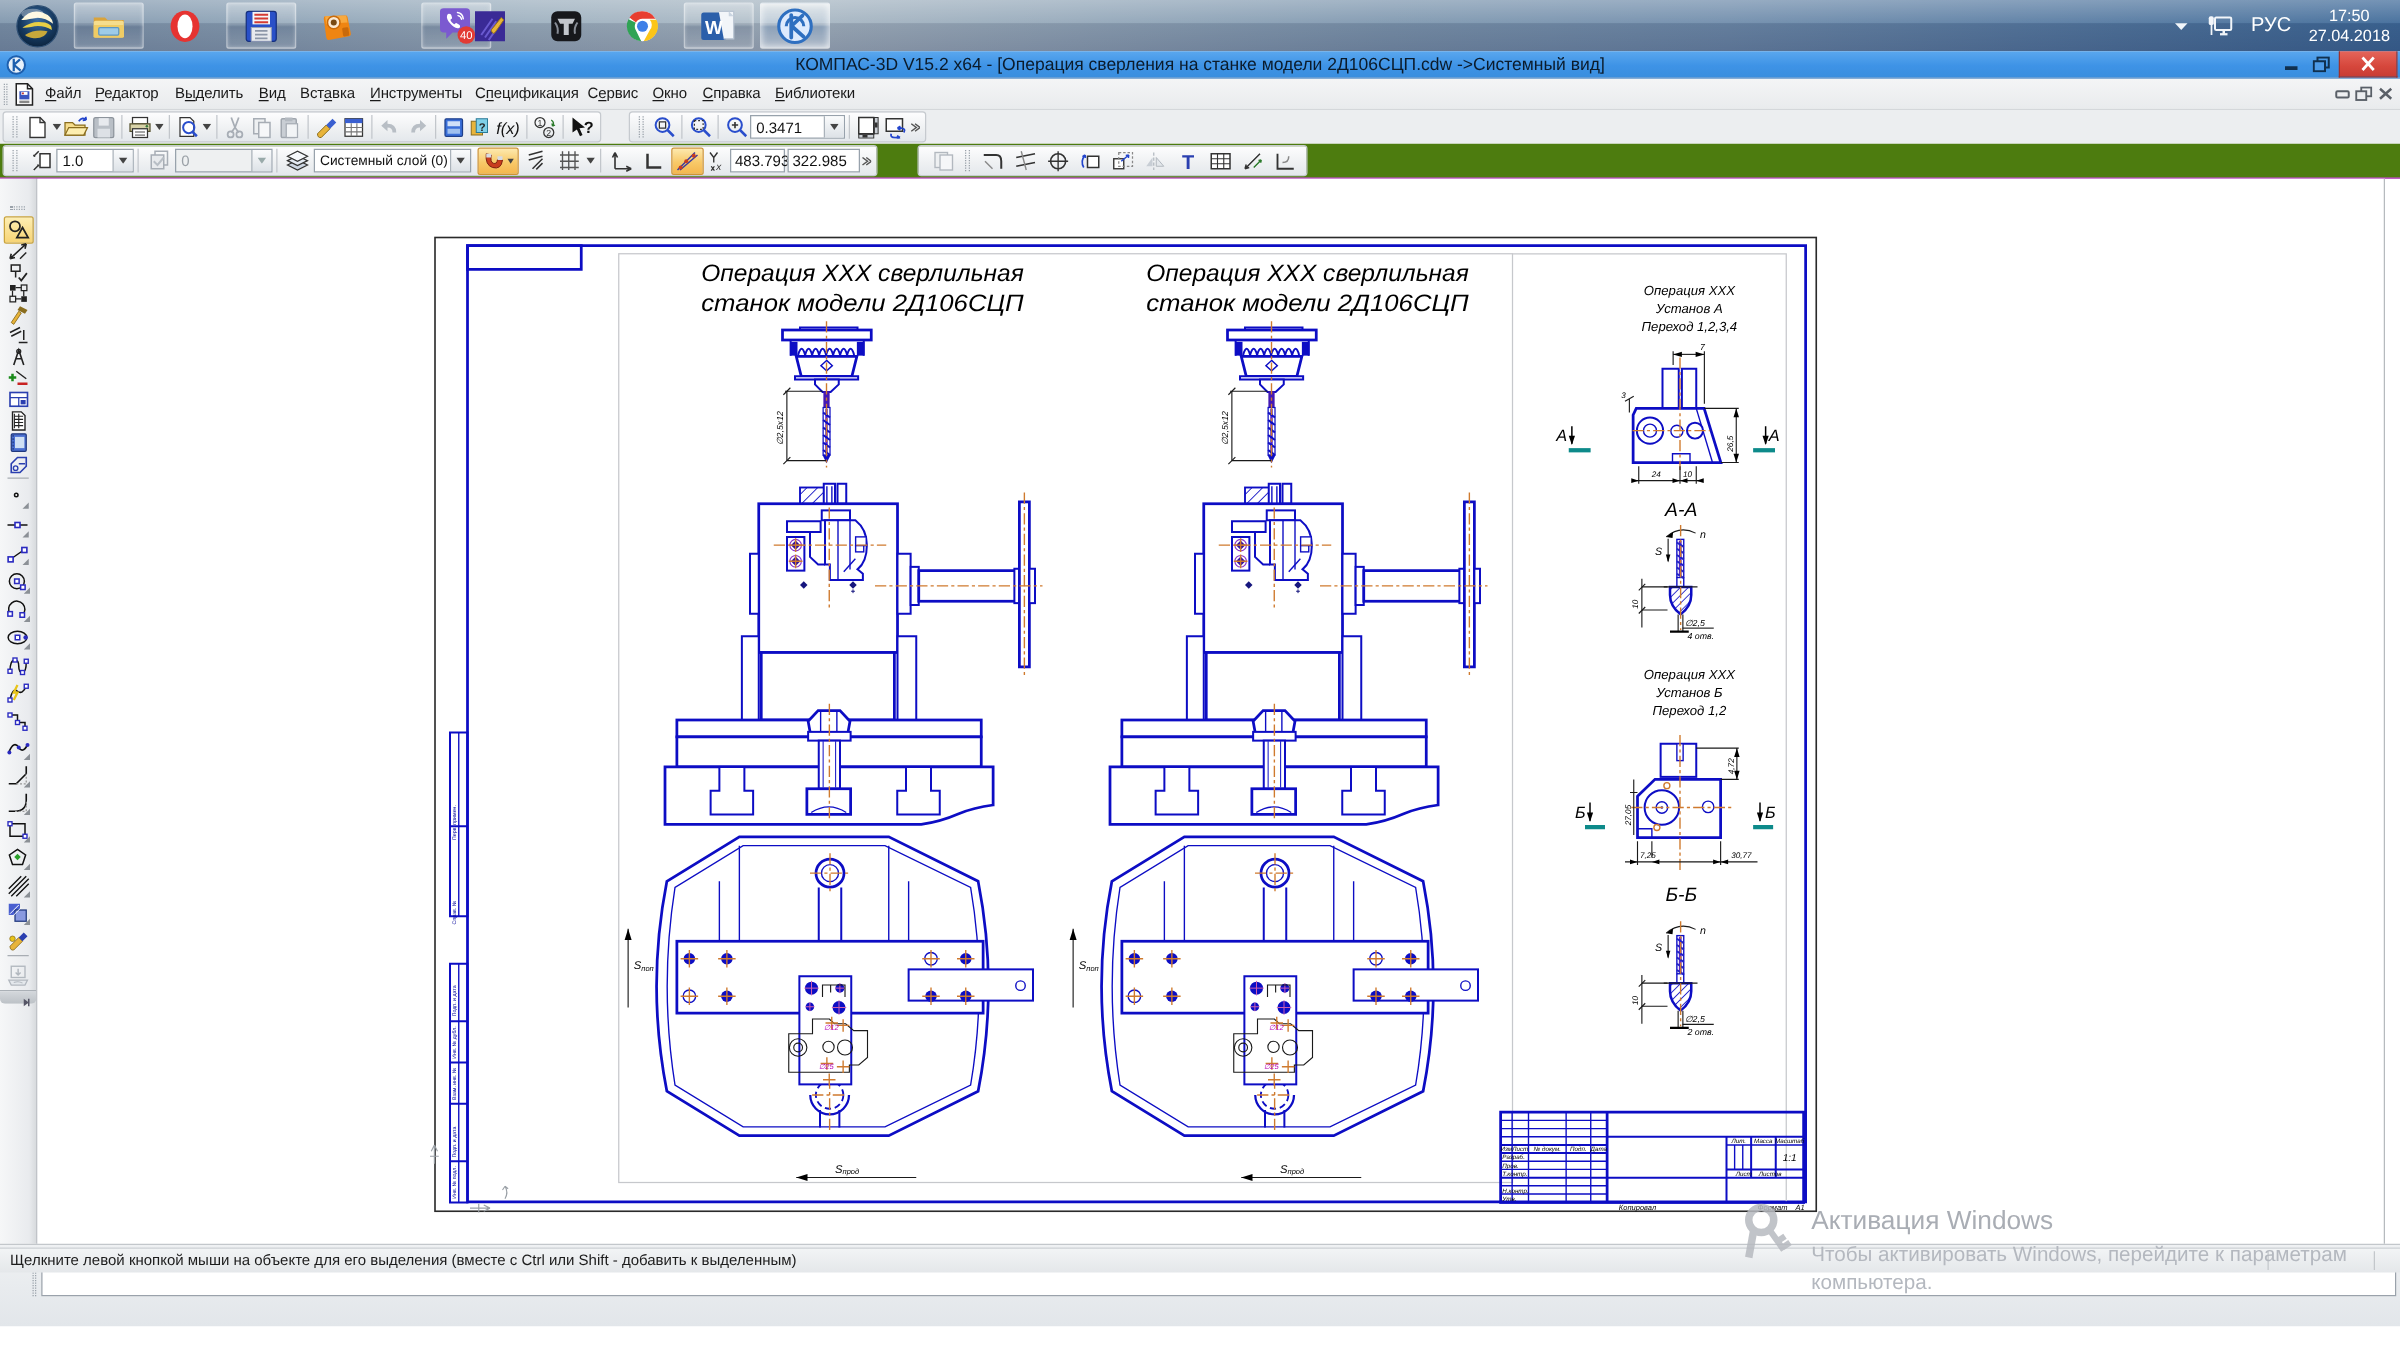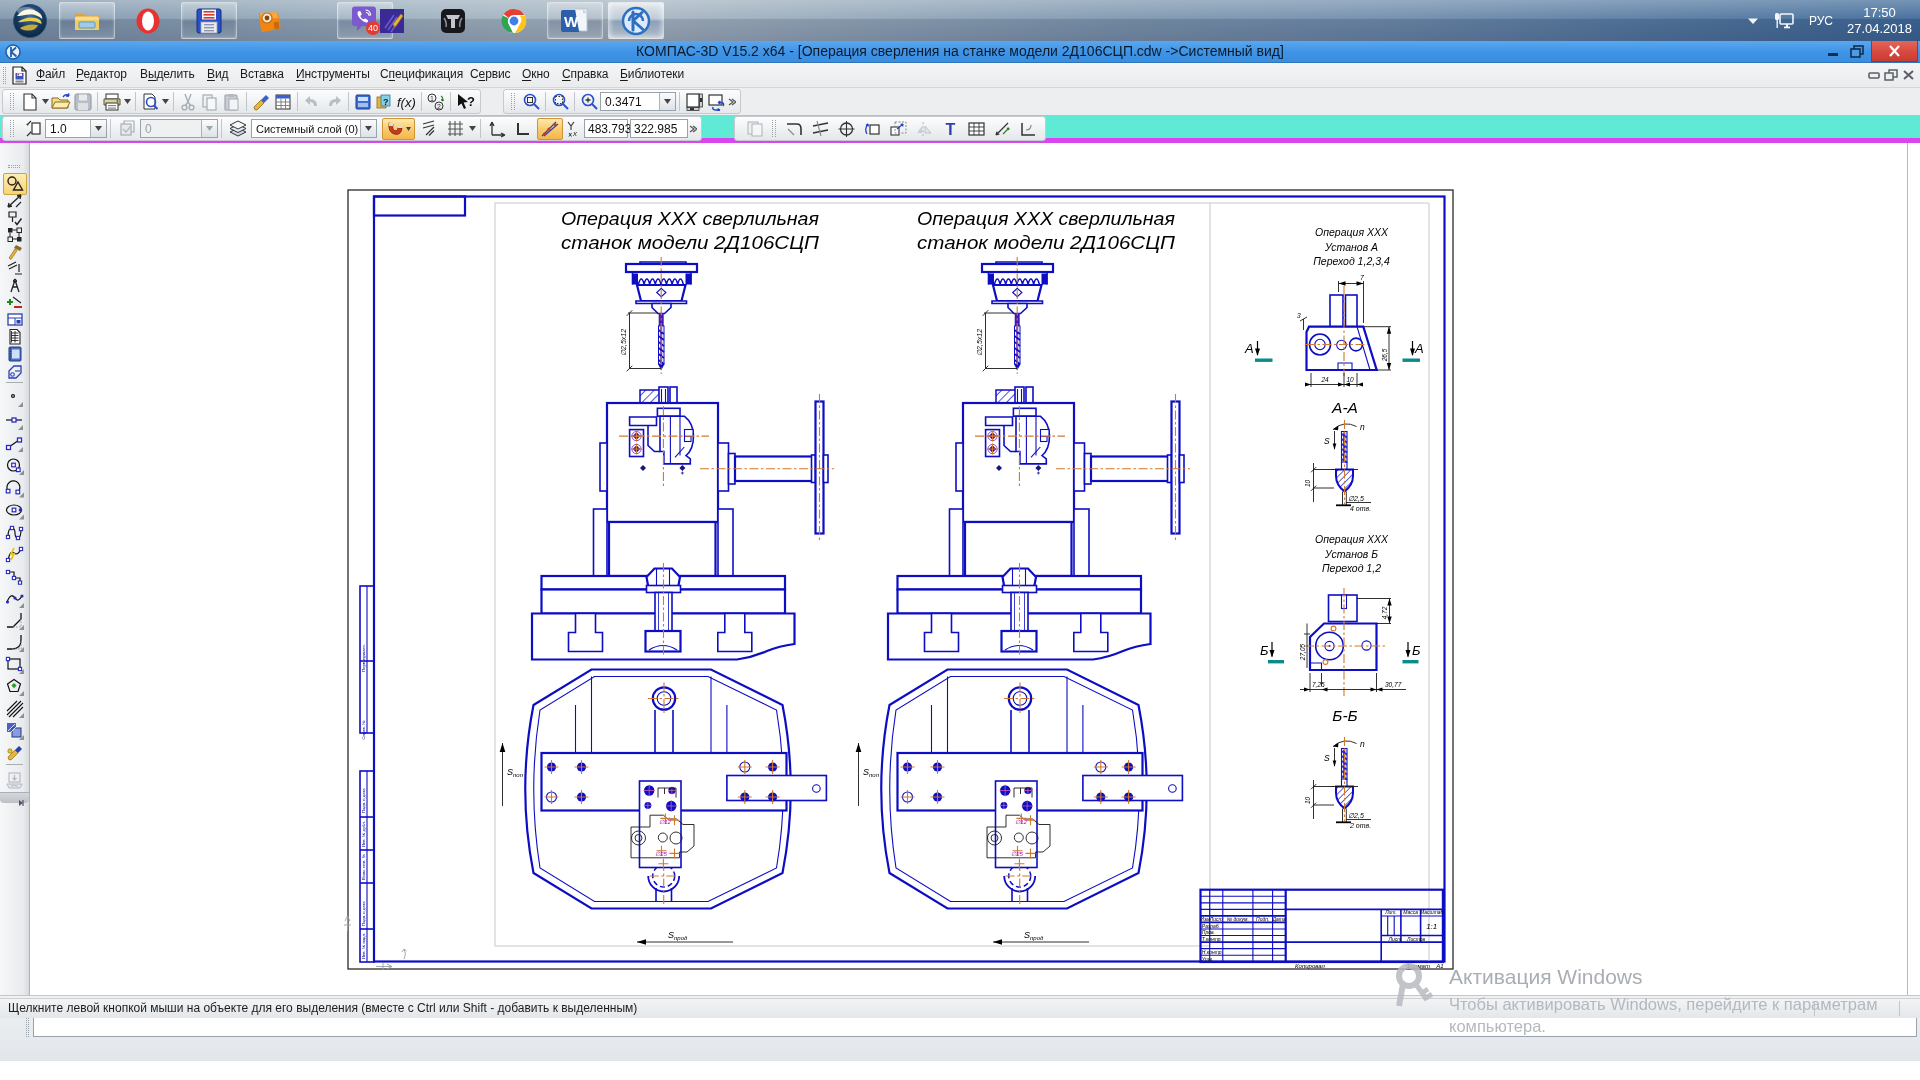--- a/index.html
+++ b/index.html
@@ -34,21 +34,21 @@
 
   
   #menubar { left:0; top:63px; width:1920px; height:25px; background:linear-gradient(180deg,#f4f5f6,#e9ebed);
      border-bottom:1px solid #d4d7da; font-size:12px; color:#1a1a1a; letter-spacing:-0.1px; }
   #menubar .mitem { position:absolute; top:4px; }
   #menubar .mitem u { text-decoration:underline; text-underline-offset:2px; }
   .grip { position:absolute; width:3px; border-left:1px dotted #9aa2aa; border-right:1px dotted #9aa2aa; }
 
   
   #toolrow1 { left:0; top:88px; width:1920px; height:27px; background:#eceef0; }
-  #toolrow2 { left:0; top:115px; width:1920px; height:28px; background:#5eead4; border-bottom:5px solid #d946ef;text-decoration:underline;}
+  #toolrow2 { left:0; top:115px; width:1920px; height:28px; background:#4d7c0f; border-bottom:1px solid #d946ef;text-decoration:underline;}
   .tstrip { position:absolute; top:1px; height:25px; background:linear-gradient(180deg,#fdfdfe,#eef0f2 60%,#e4e8ec);
      border:1px solid #c6cacf; border-radius:3px; display:flex; align-items:center; padding:0 4px 0 7px; }
   .tstrip .tgrip { width:4px; height:17px; border-left:1px dotted #98a0a8; border-right:1px dotted #98a0a8; margin-right:5px; }
   .tico { width:24px; height:22px; display:flex; align-items:center; justify-content:center; flex:0 0 auto; margin:0 1px; }
   .tsep { width:1px; height:19px; background:#c2c6cb; margin:0 3px; flex:0 0 auto;}
   #toolrow1 .tico { width:22px; margin:0; }
   .tdd { width:9px; height:22px; display:flex; align-items:center; justify-content:center; flex:0 0 auto;}
   .combo { height:19px; background:#fff; border:1px solid #98a2ac; display:flex; align-items:center; font-size:12px; color:#111; position:relative; flex:0 0 auto;}
   .combo .cval { padding:0 4px; white-space:nowrap; }
   .combo .cbtn { position:absolute; right:0; top:0; width:16px; height:17px;
@@ -202,21 +202,21 @@
       <svg width="12" height="8" viewBox="0 0 12 8">
           <path d="M1,1.5 L11,1.5 L6,7Z" fill="#f2f6fa"></path>
         </svg>
       <svg width="22" height="18" viewBox="0 0 22 18">
         <rect x="7" y="2" width="13" height="10" rx="1" fill="none" stroke="#f2f6fa" stroke-width="1.6"></rect>
         <rect x="11" y="14.5" width="6" height="1.8" fill="#f2f6fa"></rect>
         <rect x="13" y="12" width="2" height="3" fill="#f2f6fa"></rect>
         <rect x="2" y="1" width="4" height="7" rx="1.5" fill="#f2f6fa"></rect>
         <rect x="3.5" y="8" width="1.4" height="8" fill="#f2f6fa"></rect>
       </svg>
-      <span style="font-size:12px;">РУС</span>
+      <span style="font-size:16px;">РУС</span>
       <div class="clock">
         <div>17:50</div>
         <div>27.04.2018</div>
       </div>
     </div>
   </div>
 
   <div id="titlebar" class="abs">
     <span class="appico">
       <svg width="16" height="16" viewBox="0 0 16 16">

